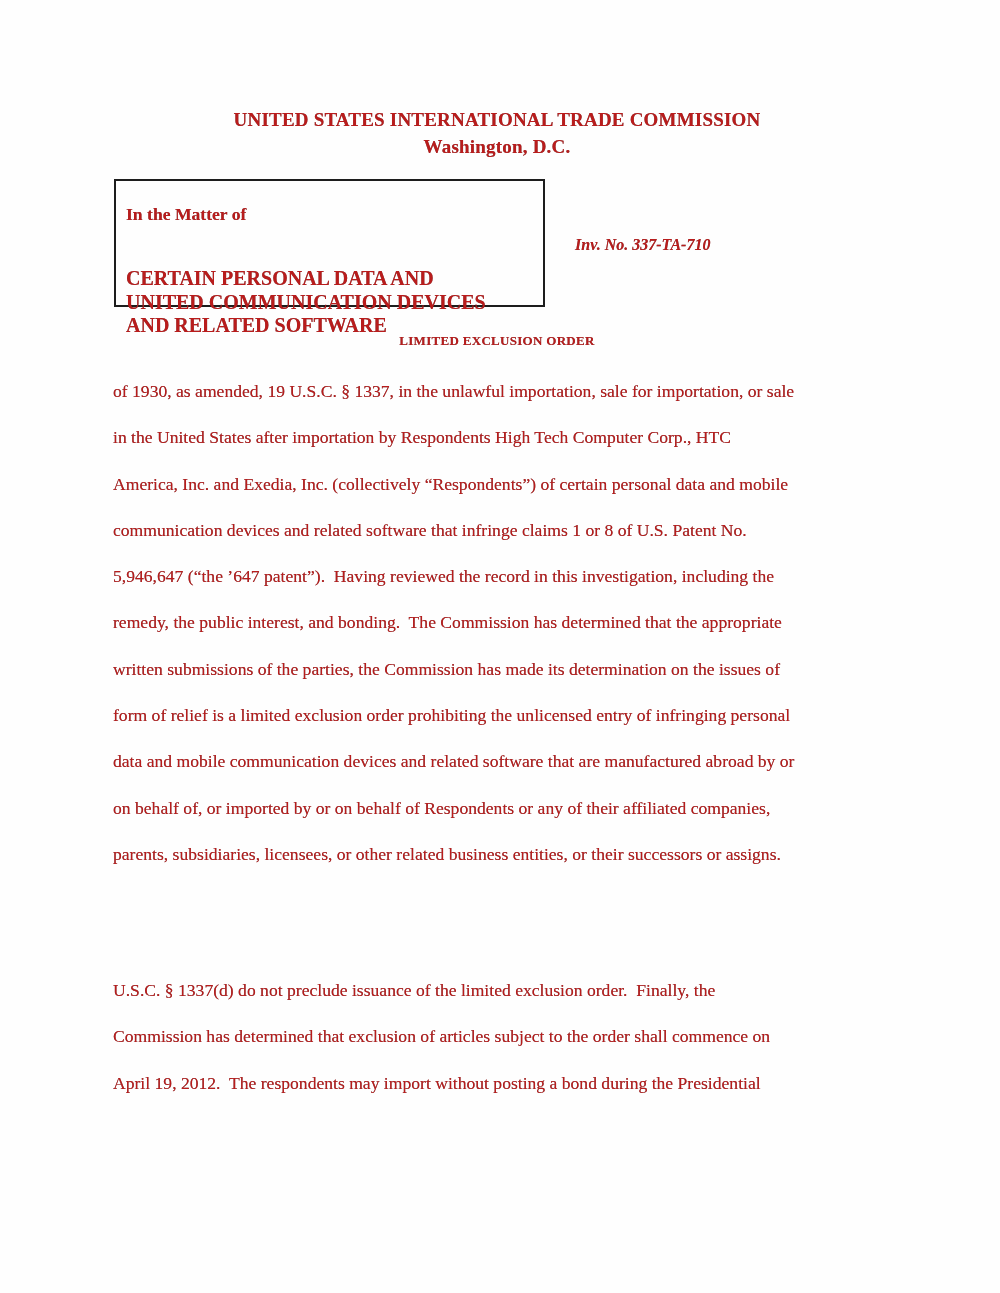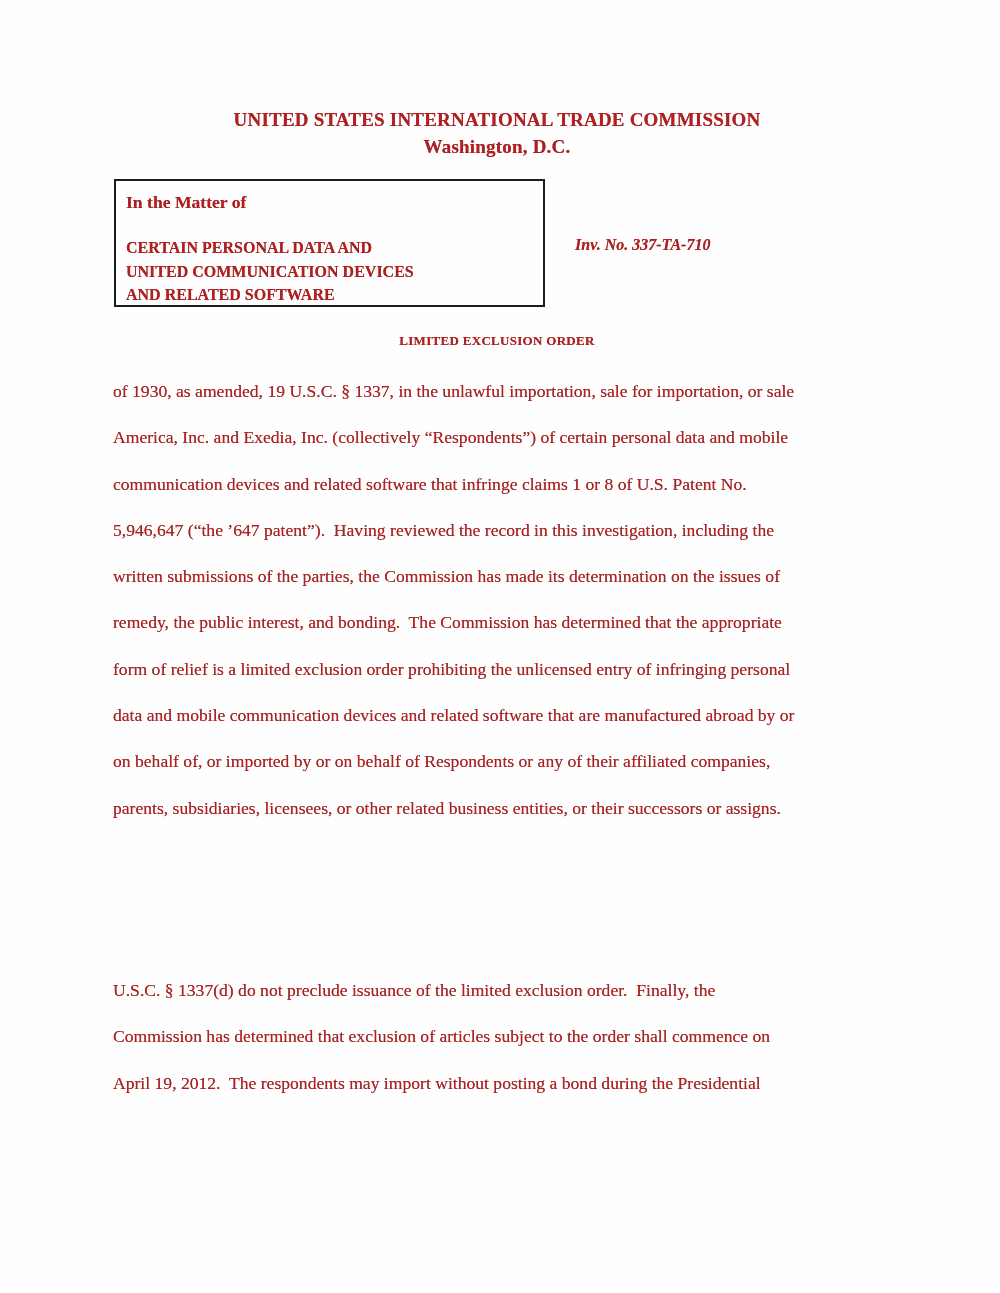--- a/index.html
+++ b/index.html
@@ -29,31 +29,31 @@
     letter-spacing: 0.2px;
   }
   .caption-box {
     position: absolute;
     left: 114px;
     top: 179px;
     width: 431px;
     height: 128px;
     border: 2px solid #1d1d1d;
     box-sizing: border-box;
-    padding: 11px 0 0 10px;
+    padding: 23px 0 0 10px;
   }
   .matter-label {
     font-weight: bold;
     font-size: 17.6px;
     line-height: 20px;
   }
   .case-title {
-    margin-top: 24px;
+    margin-top: 43px;
     font-weight: bold;
-    font-size: 16px;
+    font-size: 20px;
   }
   .case-title .ct-line {
     line-height: 23.5px;
     white-space: pre;
   }
   .inv-no {
     position: absolute;
     left: 575px;
     top: 236px;
     font-weight: bold;
@@ -105,25 +105,26 @@
       <div class="ct-line">AND RELATED SOFTWARE</div>
     </div>
   </div>
 
   <div class="inv-no">Inv. No. 337-TA-710</div>
 
   <div class="order-title">LIMITED EXCLUSION ORDER</div>
 
   <div class="para para-1">
     <div class="line">of 1930, as amended, 19 U.S.C. § 1337, in the unlawful importation, sale for importation, or sale</div>
+    <div class="line">in the United States after importation by Respondents High Tech Computer Corp., HTC</div>
     <div class="line">America, Inc. and Exedia, Inc. (collectively “Respondents”) of certain personal data and mobile</div>
     <div class="line">communication devices and related software that infringe claims 1 or 8 of U.S. Patent No.</div>
     <div class="line">5,946,647 (“the ’647 patent”).  Having reviewed the record in this investigation, including the</div>
+    <div class="line">remedy, the public interest, and bonding.  The Commission has determined that the appropriate</div>
     <div class="line">written submissions of the parties, the Commission has made its determination on the issues of</div>
-    <div class="line">remedy, the public interest, and bonding.  The Commission has determined that the appropriate</div>
     <div class="line">form of relief is a limited exclusion order prohibiting the unlicensed entry of infringing personal</div>
     <div class="line">data and mobile communication devices and related software that are manufactured abroad by or</div>
     <div class="line">on behalf of, or imported by or on behalf of Respondents or any of their affiliated companies,</div>
     <div class="line">parents, subsidiaries, licensees, or other related business entities, or their successors or assigns.</div>
   </div>
 
   <div class="para para-2">
     <div class="line">U.S.C. § 1337(d) do not preclude issuance of the limited exclusion order.  Finally, the</div>
     <div class="line">Commission has determined that exclusion of articles subject to the order shall commence on</div>
     <div class="line">April 19, 2012.  The respondents may import without posting a bond during the Presidential</div>

